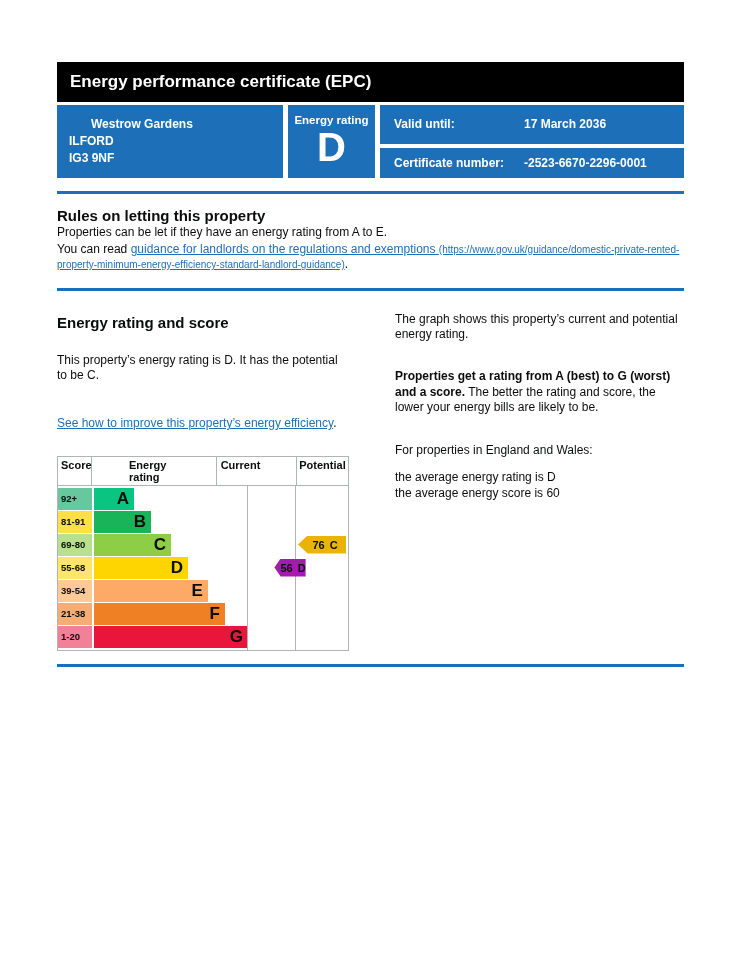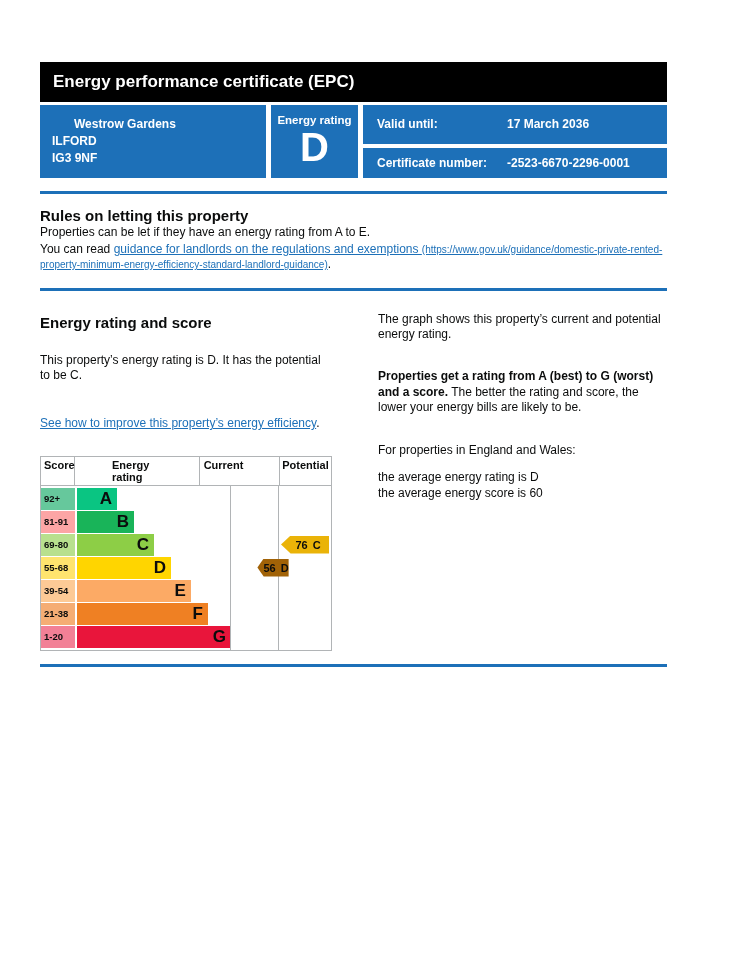--- a/index.html
+++ b/index.html
@@ -1,21 +1,21 @@
 <!DOCTYPE html>
 <html><head>
 <meta charset="utf-8">
 <style>
   html,body { margin:0; padding:0; background:#ffffff; }
   .page {
     position:relative; width:739px; height:954px; background:#ffffff;
     font-family:"Liberation Sans", sans-serif; color:#0b0c0c; font-size:12px;
     overflow:hidden;
   }
-  .content { position:absolute; left:40px; top:62px; width:627px; }
+  .content { position:absolute; left:57px; top:62px; width:627px; }
 
   
   .title-bar {
     background:#000000; color:#ffffff; height:40px; display:flex; align-items:center;
     padding-left:13px; box-sizing:border-box; font-size:17px; font-weight:700;
   }
 
   
   .head-boxes { display:flex; gap:5px; margin-top:3px; height:73px; }
   .addr-box {
@@ -158,21 +158,21 @@
 
             <div class="epc-row">
               <div class="cell-score" style="background: rgb(102, 200, 156);">92+</div>
               <div class="bar-area">
                   <div class="band-bar" style="width: 26%; background: rgb(10, 197, 130);">A</div>
                 </div>
               <div class="cell-current"></div>
               <div class="cell-potential"></div>
             </div>
             <div class="epc-row">
-              <div class="cell-score" style="background: #fca5a5;">81-91</div>
+              <div class="cell-score" style="background: #fde047;">81-91</div>
               <div class="bar-area">
                   <div class="band-bar" style="width: 37%; background: rgb(25, 180, 89);">B</div>
                 </div>
               <div class="cell-current"></div>
               <div class="cell-potential"></div>
             </div>
             <div class="epc-row">
               <div class="cell-score" style="background: rgb(184, 224, 142);">69-80</div>
               <div class="bar-area">
                   <div class="band-bar" style="width: 50%; background: rgb(141, 206, 70);">C</div>
@@ -184,21 +184,21 @@
                     <span>C</span>
                   </div>
                 </div>
             </div>
             <div class="epc-row">
               <div class="cell-score" style="background: rgb(255, 228, 110);">55-68</div>
               <div class="bar-area">
                   <div class="band-bar" style="width: 61%; background: rgb(255, 213, 0);">D</div>
                 </div>
               <div class="cell-current">
-                  <div class="epc-arrow cur" style="background: #a16207; margin-left: 36px;">
+                  <div class="epc-arrow cur" style="background: #a21caf; margin-left: 36px;">
                     <span>56</span>
                     <span>D</span>
                   </div>
                 </div>
               <div class="cell-potential"></div>
             </div>
             <div class="epc-row">
               <div class="cell-score" style="background: rgb(253, 202, 150);">39-54</div>
               <div class="bar-area">
                   <div class="band-bar" style="width: 74%; background: rgb(252, 170, 101);">E</div>

